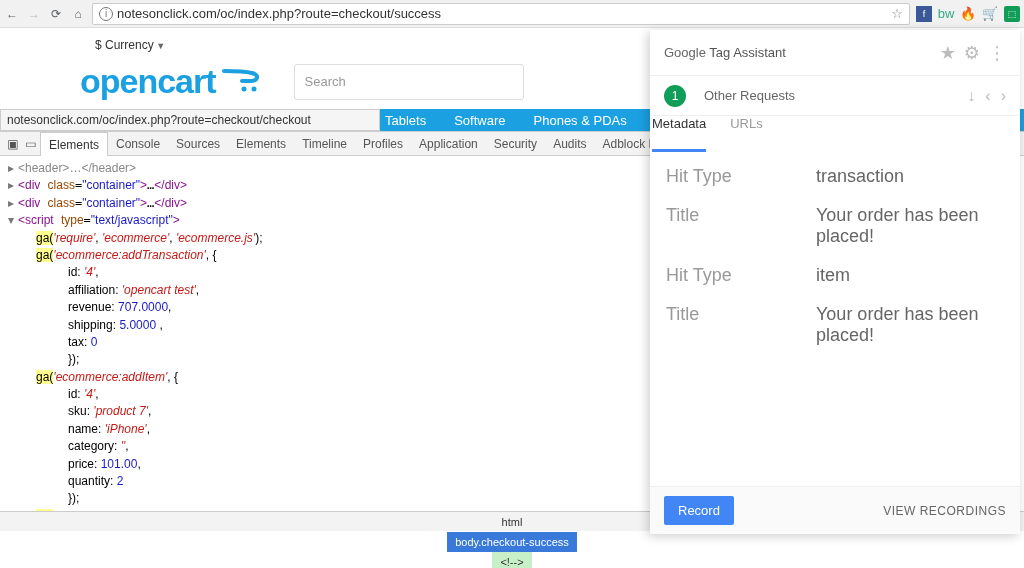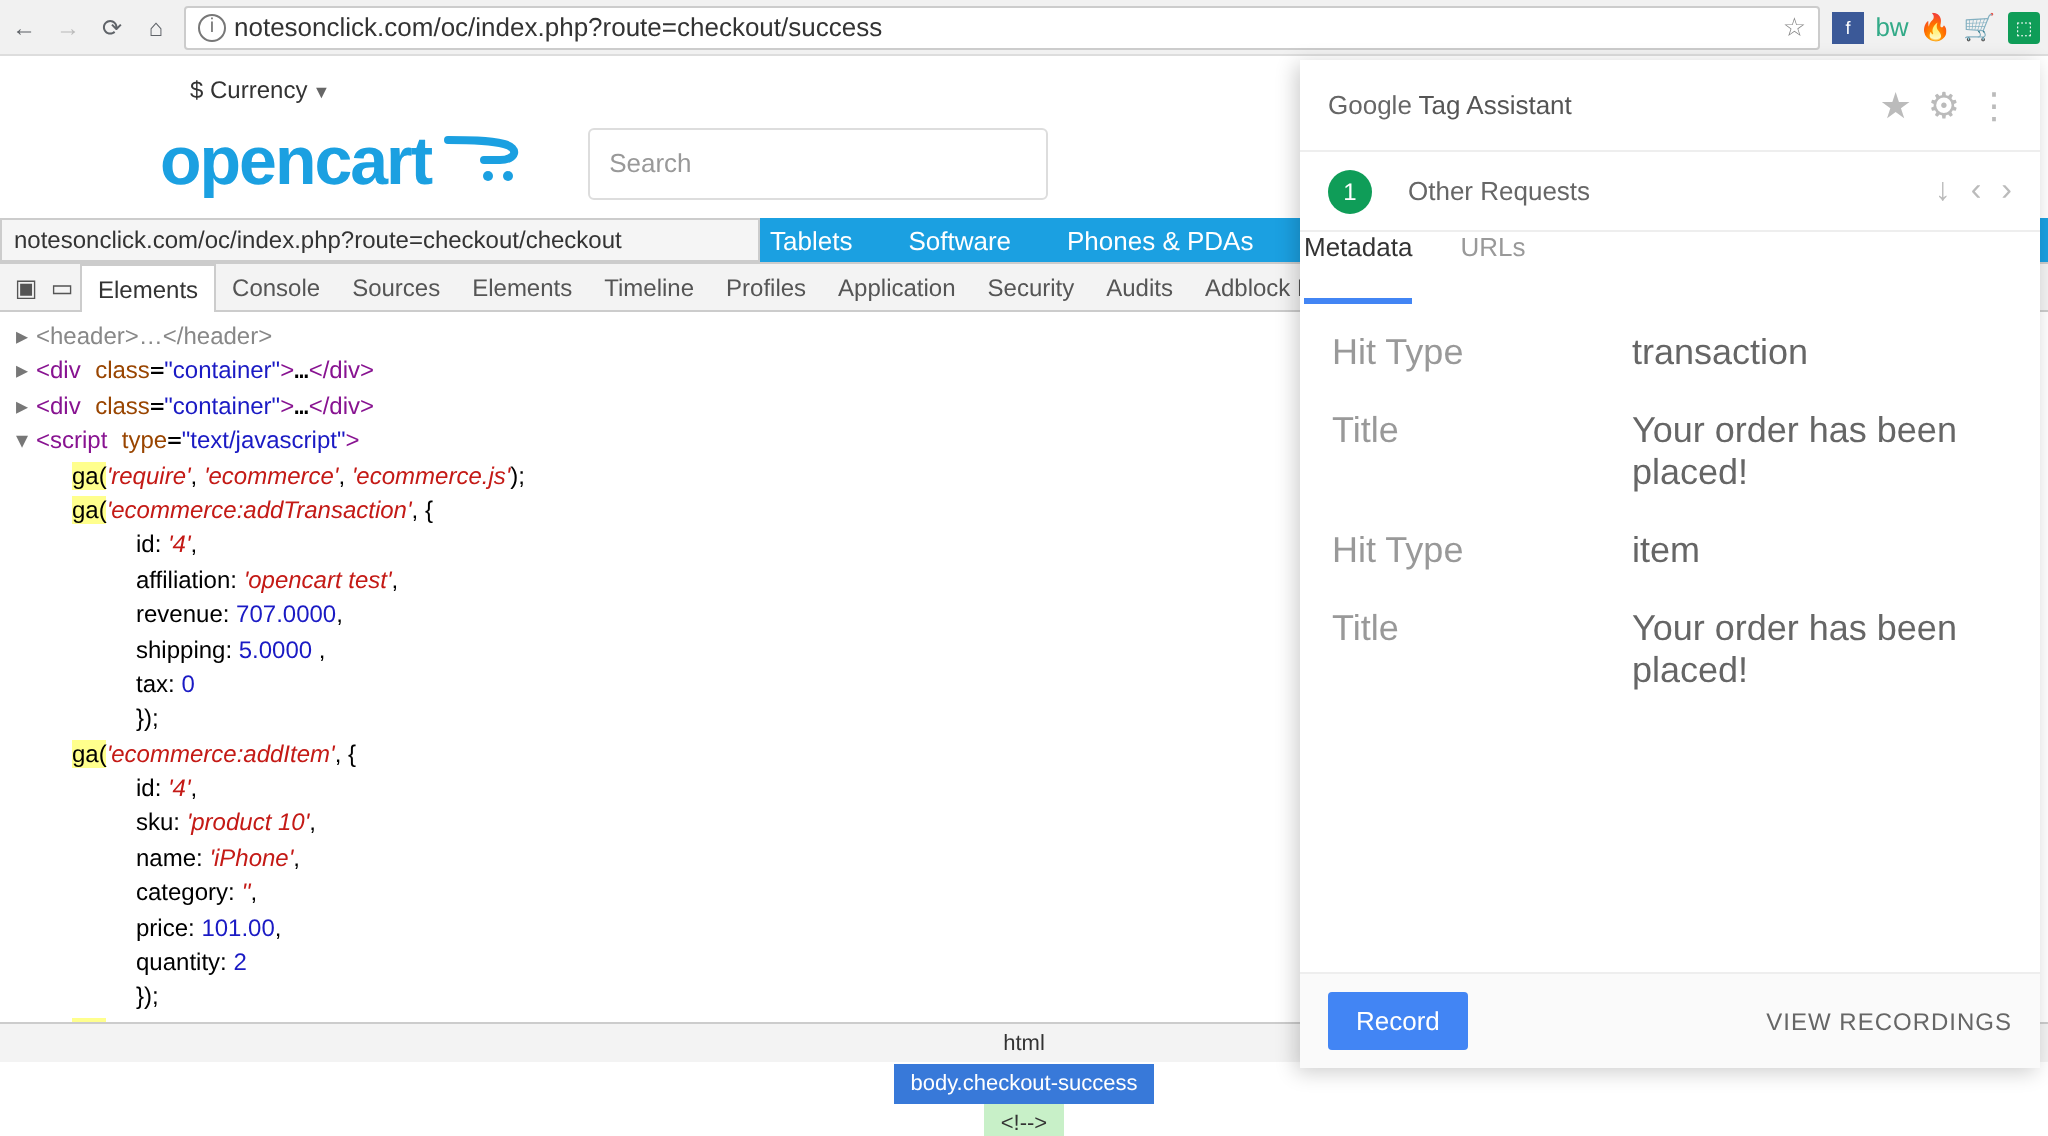--- a/index.html
+++ b/index.html
@@ -154,21 +154,21 @@
 <span class="indent2"><span class="hl">ga(</span><span class="c-red">'require'</span>, <span class="c-red">'ecommerce'</span>, <span class="c-red">'ecommerce.js'</span>);</span>
 <span class="indent2"><span class="hl">ga(</span><span class="c-red">'ecommerce:addTransaction'</span>, {</span>
 <span class="indent3">id: <span class="c-red">'4'</span>,</span>
 <span class="indent3">affiliation: <span class="c-red">'opencart test'</span>,</span>
 <span class="indent3">revenue: <span class="c-blue">707.0000</span>,</span>
 <span class="indent3">shipping: <span class="c-blue">5.0000</span> ,</span>
 <span class="indent3">tax: <span class="c-blue">0</span></span>
 <span class="indent3">});</span>
 <span class="indent2"><span class="hl">ga(</span><span class="c-red">'ecommerce:addItem'</span>, {</span>
 <span class="indent3">id: <span class="c-red">'4'</span>,</span>
-<span class="indent3">sku: <span class="c-red">'product 10'</span>,</span>
+<span class="indent3">sku: <span class="c-red">'product 7'</span>,</span>
 <span class="indent3">name: <span class="c-red">'iPhone'</span>,</span>
 <span class="indent3">category: <span class="c-red">''</span>,</span>
 <span class="indent3">price: <span class="c-blue">101.00</span>,</span>
 <span class="indent3">quantity: <span class="c-blue">2</span></span>
 <span class="indent3">});</span>
 <span class="indent2"><span class="hl">ga(</span><span class="c-red">'ecommerce:addItem'</span>, {</span>
 
 
 
 

